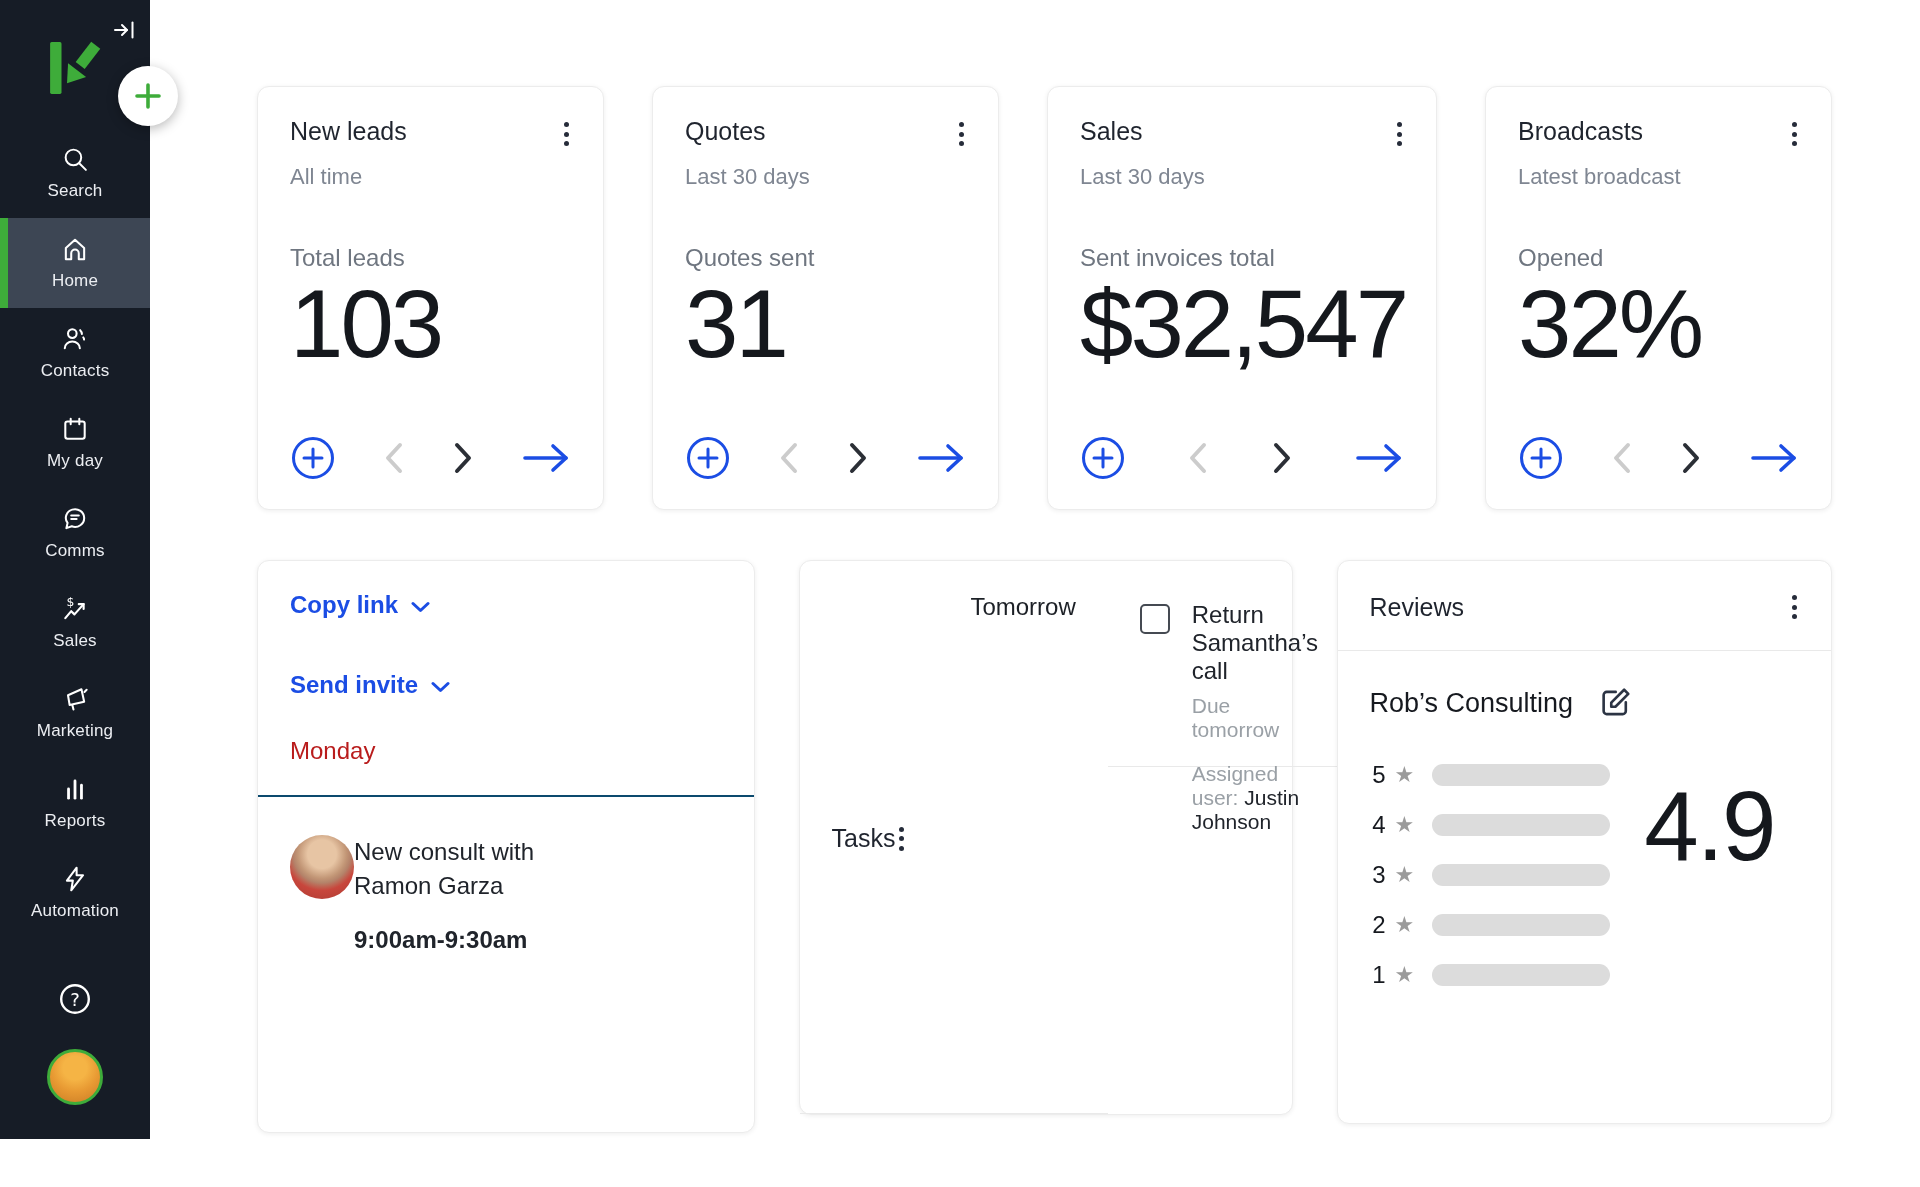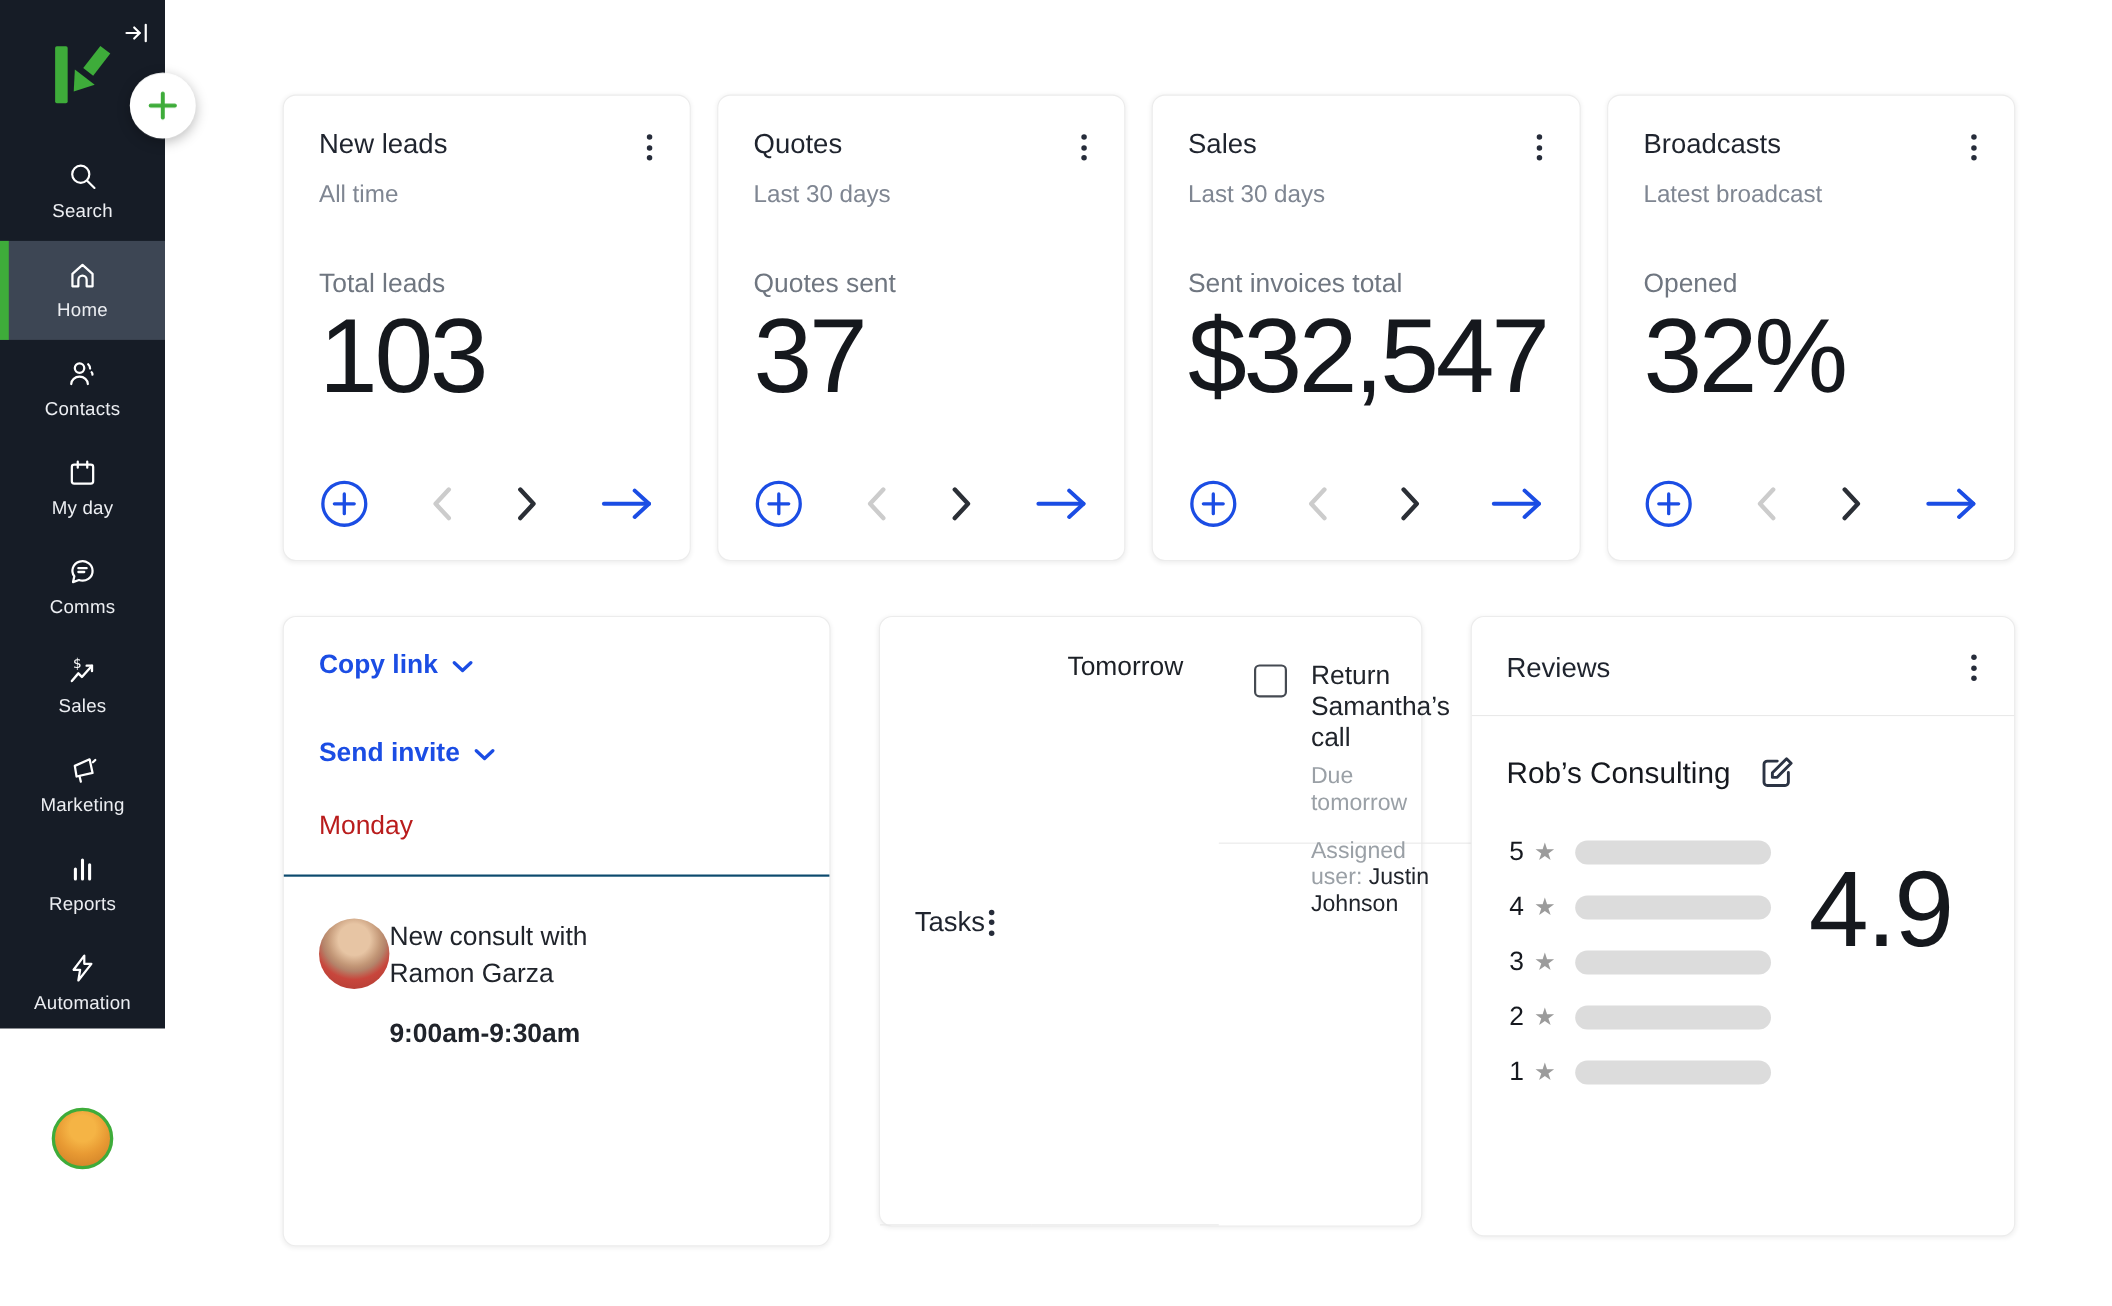--- a/index.html
+++ b/index.html
@@ -1,20 +1,20 @@
 <!DOCTYPE html>
 <html><head>
 <meta charset="utf-8">
 <style>
   * { margin:0; padding:0; box-sizing:border-box; }
   html,body { width:1920px; height:1187px; background:#fff; overflow:hidden;
               font-family:"Liberation Sans", sans-serif; color:#1c2026; }
 
   
-  .sidebar { position:fixed; left:0; top:0; width:150px; height:935px;
+  .sidebar { position:fixed; left:0; top:0; width:150px; height:1139px;
              background:#161c26; display:flex; flex-direction:column; align-items:center; z-index:2; }
   .collapse-btn { position:absolute; top:20px; right:12px; cursor:pointer; }
   .logo { margin-top:40px; }
   .fab { position:absolute; top:66px; left:118px; width:60px; height:60px; border-radius:50%;
          background:#fff; box-shadow:0 3px 12px rgba(0,0,0,.28); display:flex; align-items:center;
          justify-content:center; cursor:pointer; z-index:3; }
   .nav { margin-top:28px; width:100%; display:flex; flex-direction:column; }
   .nav-item { position:relative; width:100%; height:90px; display:flex; flex-direction:column;
               align-items:center; justify-content:center; gap:8px; cursor:pointer; }
   .nav-item .lbl { font-size:17px; color:#eceef2; letter-spacing:.2px; }
@@ -23,21 +23,21 @@
   .nav-icon svg { display:block; }
   .sidebar-bottom { margin-top:auto; display:flex; flex-direction:column; align-items:center; gap:32px; margin-bottom:34px; }
   .avatar { width:56px; height:56px; border-radius:50%; border:3px solid #3eac3a;
             background: radial-gradient(circle at 50% 32%, #f5b445 0 28%, #e89a33 55%, #c97b25 100%); cursor:pointer; }
 
   
   .main { margin-left:150px; padding:86px 88px 0 107px; }
   .card { background:#fff; border:1px solid #ececec; border-radius:12px;
           box-shadow:0 1px 5px rgba(0,0,0,.07); }
 
-  .stats-row { display:flex; gap:24px; }
+  .stats-row { display:flex; gap:48px; }
   .stat-card { flex:1; height:424px; padding:30px 30px 28px 32px; display:flex; flex-direction:column; }
   .stat-head { display:flex; justify-content:space-between; align-items:flex-start; }
   .stat-title { font-size:25px; font-weight:500; color:#1f242e; }
   .stat-sub { font-size:22px; color:#7f8692; margin-top:13px; }
   .metric-label { font-size:24px; color:#6f7680; margin-top:54px; }
   .stat-value { font-size:96px; font-weight:300; letter-spacing:-3px; color:#15181d; line-height:1.04; margin-top:2px; }
   .card-footer { margin-top:auto; display:flex; align-items:center; justify-content:space-between; }
   .icon-btn { cursor:pointer; display:flex; align-items:center; }
 
   .kebab { display:flex; flex-direction:column; gap:4.5px; padding:5px 4px; cursor:pointer; }
@@ -255,21 +255,21 @@
       <div class="stat-head">
         <div class="stat-title">Quotes</div>
         <div class="kebab">
             <span></span>
             <span></span>
             <span></span>
           </div>
       </div>
       <div class="stat-sub">Last 30 days</div>
       <div class="metric-label">Quotes sent</div>
-      <div class="stat-value">37</div>
+      <div class="stat-value">31</div>
       <div class="card-footer">
         <span class="icon-btn">
           <svg width="46" height="46" viewBox="0 0 46 46" fill="none" stroke="#1b4de4" stroke-width="3" stroke-linecap="round">
             <circle cx="23" cy="23" r="19.5"></circle>
               <line x1="23" y1="14" x2="23" y2="32"></line>
               <line x1="14" y1="23" x2="32" y2="23"></line>
             </svg>
           </span>
         <span class="icon-btn">
           <svg width="22" height="34" viewBox="0 0 22 34" fill="none" stroke="#cccccc" stroke-width="4" stroke-linecap="round" stroke-linejoin="round">

